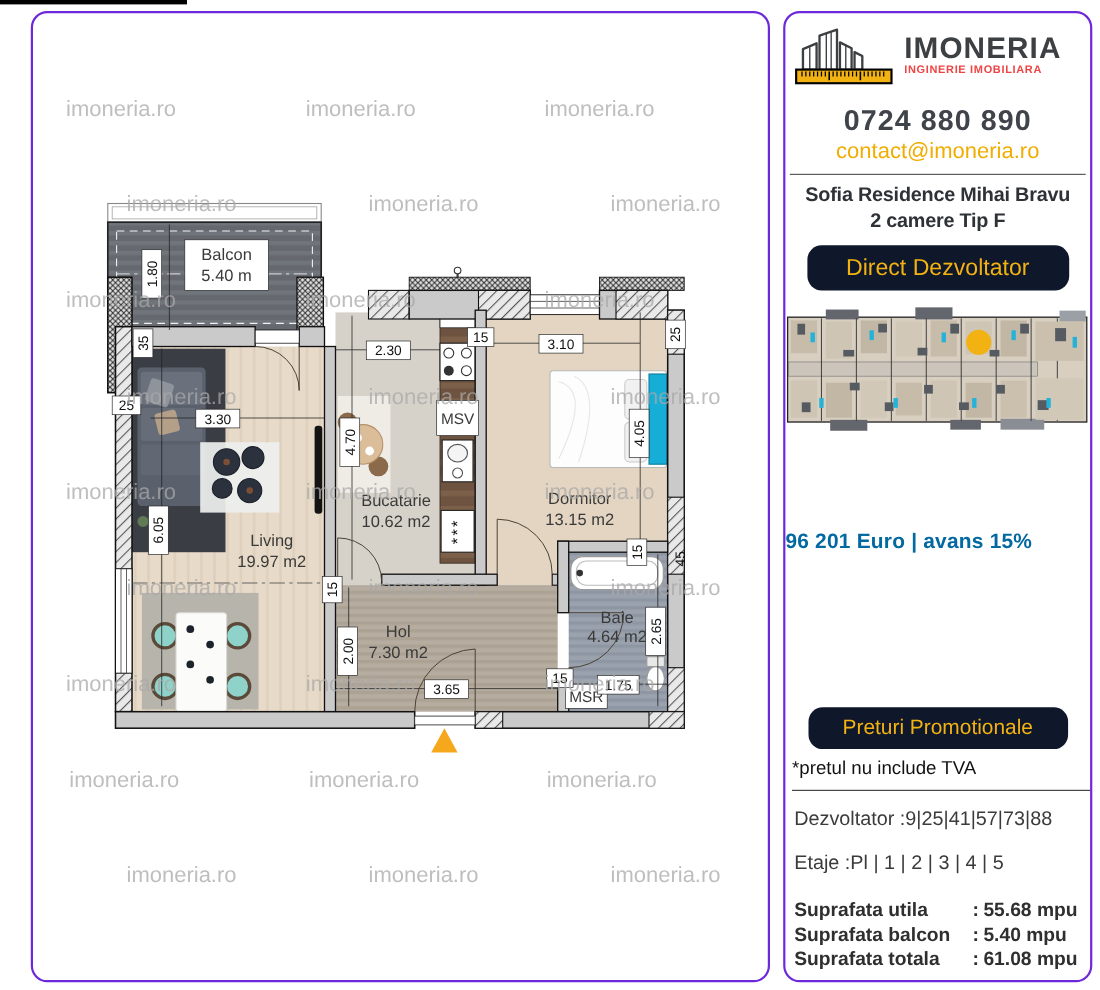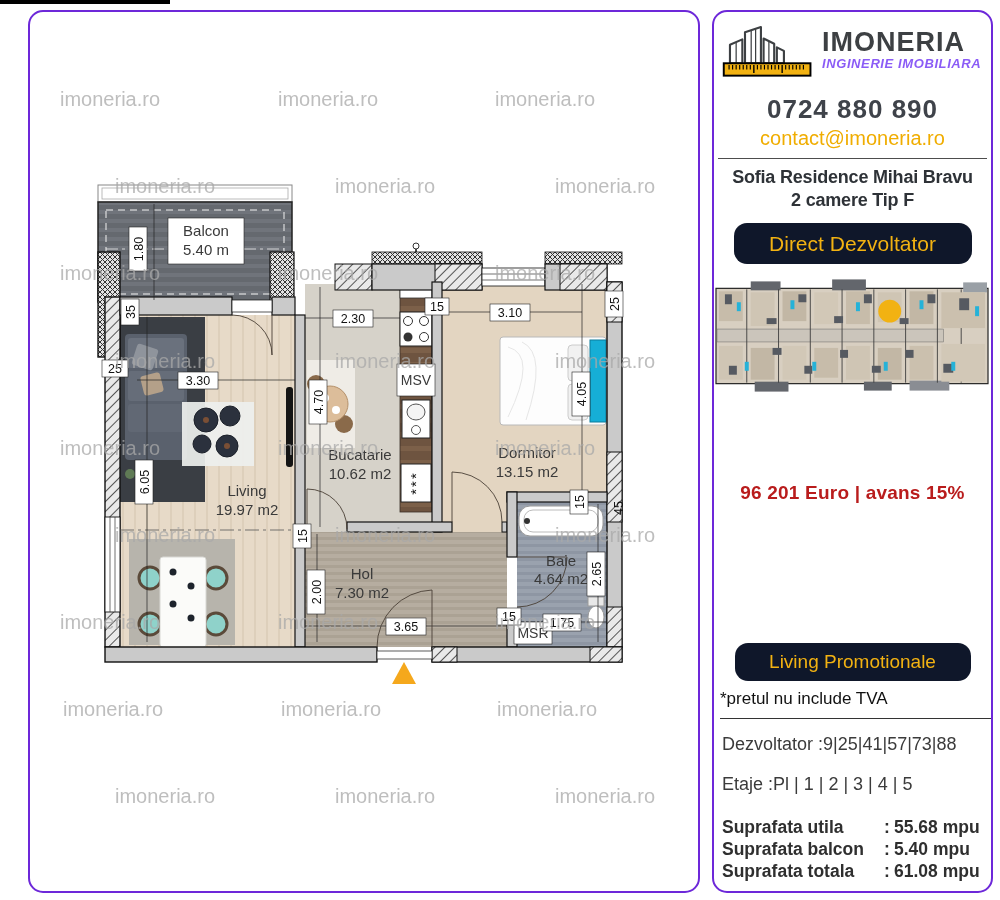--- a/index.html
+++ b/index.html
@@ -14,30 +14,30 @@
   .roomlbl{font-size:15px;fill:#3a3a3a;text-anchor:middle;}
   .dimtxt{font-size:12.5px;fill:#111;text-anchor:middle;}
   .lblbox{fill:#fff;stroke:#222;stroke-width:0.6;}
   .dimline{stroke:#222;stroke-width:0.7;}
   .doorarc{stroke:#4a4035;stroke-width:0.9;fill:none;}
   
   .side-abs{position:absolute;left:0;right:0;}
   .logo-row{position:absolute;top:8px;left:8px;right:4px;display:flex;align-items:center;}
   .logo-text{margin-left:8px;}
   .brand{font-size:27px;font-weight:bold;color:#3d4043;letter-spacing:1px;line-height:27px;}
-  .tagline{font-size:13px;font-weight:bold;color:#8b5cf6;letter-spacing:0.6px;font-style:italic;}
+  .tagline{font-size:10px;font-weight:bold;color:#ef4444;letter-spacing:0.6px;}
   .phone{top:82px;text-align:center;font-size:26px;font-weight:bold;color:#3f434a;letter-spacing:1px;}
   .email{top:115px;text-align:center;font-size:20px;color:#f0ad00;}
   .divider{top:146px;left:4px;right:4px;position:absolute;border-top:1px solid #4d4d4d;}
   .title{top:154px;text-align:center;font-size:18px;font-weight:bold;color:#2e3237;line-height:23px;letter-spacing:-0.2px;}
   .btn{position:absolute;left:50%;transform:translateX(-50%);background:#0f172a;color:#f2b212;border:none;border-radius:13px;text-align:center;cursor:pointer;font-family:"Liberation Sans",sans-serif;}
   .btn-direct{top:211px;width:238px;height:41px;font-size:21px;line-height:41px;}
   .btn-promo{top:631px;width:236px;height:38px;font-size:19px;line-height:38px;}
   .miniplan-wrap{position:absolute;top:266px;left:1px;width:274px;height:116px;}
-  .price{top:470px;text-align:center;font-size:19px;font-weight:bold;color:#b91c1c;letter-spacing:0.2px;}
+  .price{top:470px;font-size:19px;font-weight:bold;color:#0369a1;letter-spacing:0.2px;}
   .tva{top:677px;left:6px;right:0;position:absolute;font-size:17px;color:#111;border-bottom:1px solid #333;padding-bottom:9px;}
   .kv{position:absolute;left:8px;right:6px;font-size:18px;color:#3b3b3b;white-space:nowrap;}
   .kv-apart{top:722px;}
   .kv-etaje{top:762px;}
   .areas{position:absolute;top:804px;left:8px;right:10px;font-size:17.5px;color:#2f2f2f;font-weight:bold;}
   .arearow{display:flex;line-height:22px;}
   .arearow .lbl{width:158px;}
   .arearow .sep{width:14px;text-align:center;}
   .arearow .val{flex:1;text-align:left;}
 </style>
@@ -456,21 +456,21 @@
           <rect x="98" y="84" width="4" height="9"></rect>
           <rect x="170" y="84" width="4" height="9"></rect>
         <rect x="238" y="84" width="4" height="9"></rect>
       </g>
       <circle cx="176" cy="33" r="11.5" fill="#f2b212"></circle>
     </svg>
   </div>
 
   <div class="side-abs price">96 201 Euro | avans 15%</div>
 
-  <div class="btn btn-promo">Living Promotionale</div>
+  <div class="btn btn-promo">Preturi Promotionale</div>
 
   <div class="tva">*pretul nu include TVA</div>
 
   <div class="kv kv-apart">
     <span>Dezvoltator :</span><span>9|25|41|57|73|88</span>
   </div>
   <div class="kv kv-etaje">
     <span>Etaje :</span><span>Pl | 1 | 2 | 3 | 4 | 5</span>
   </div>
 

